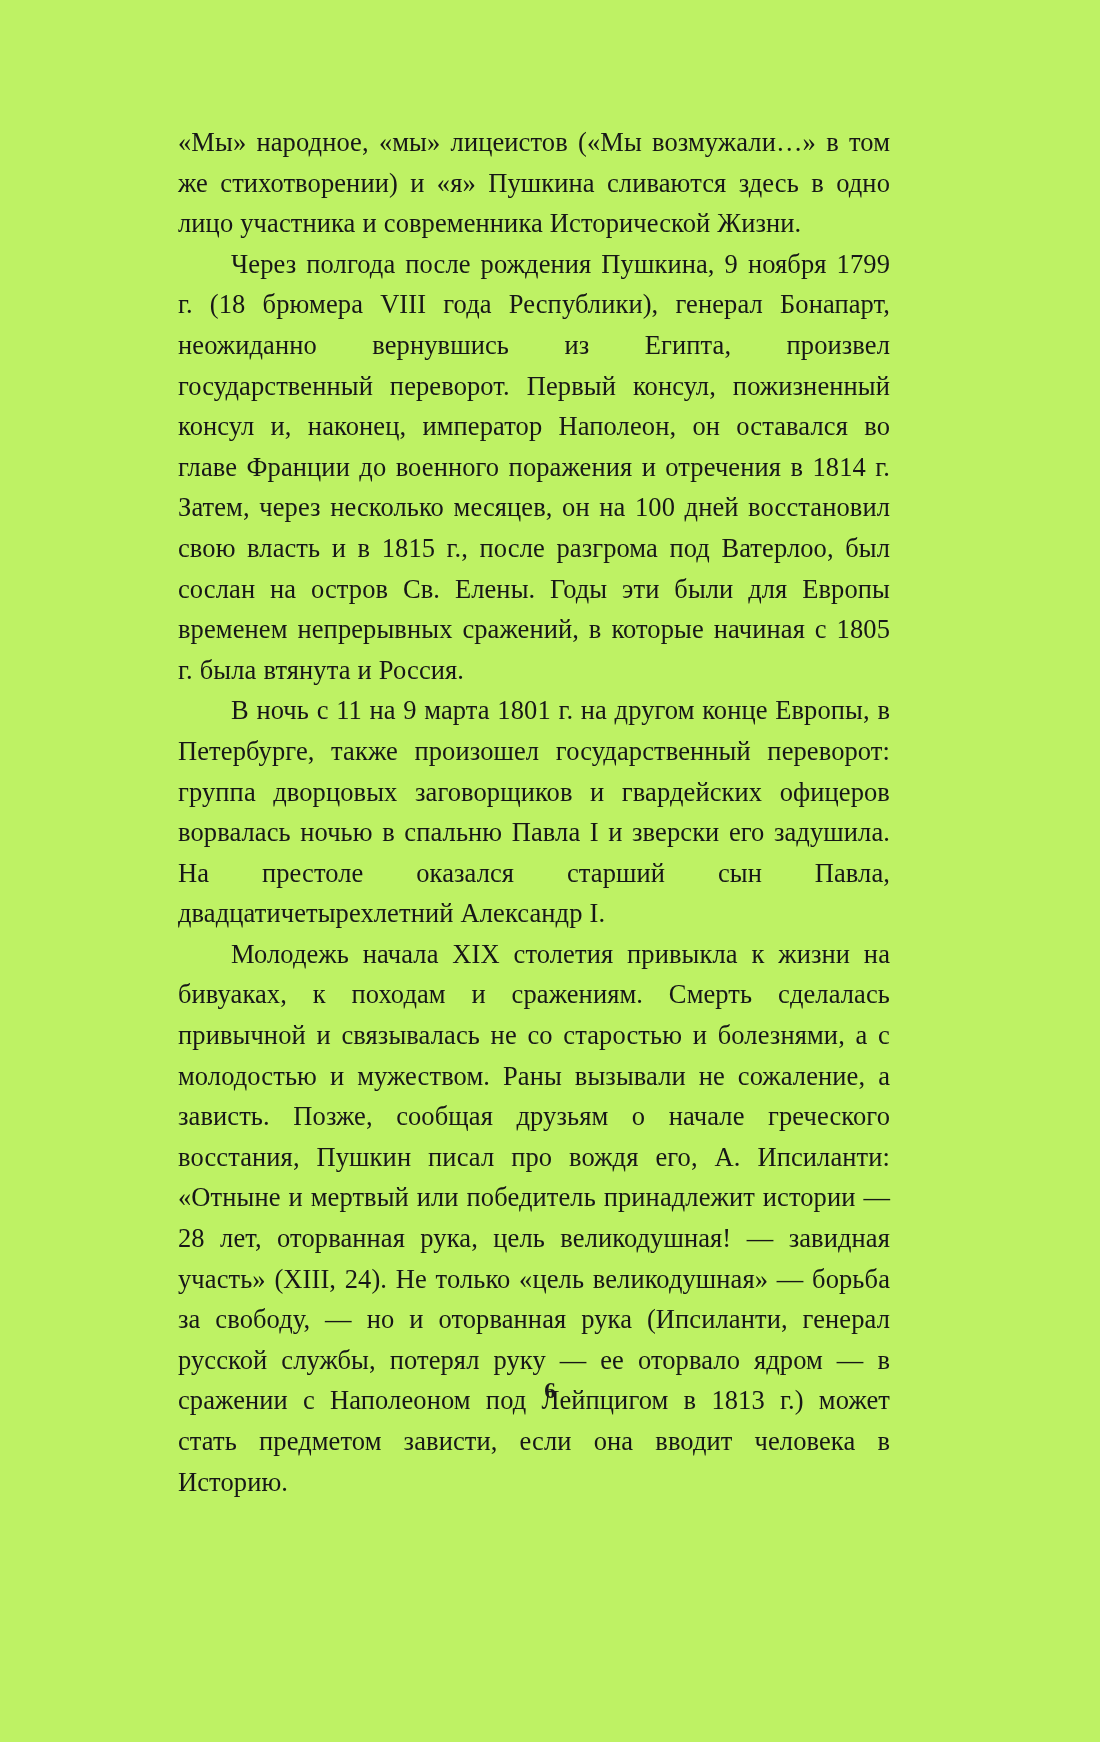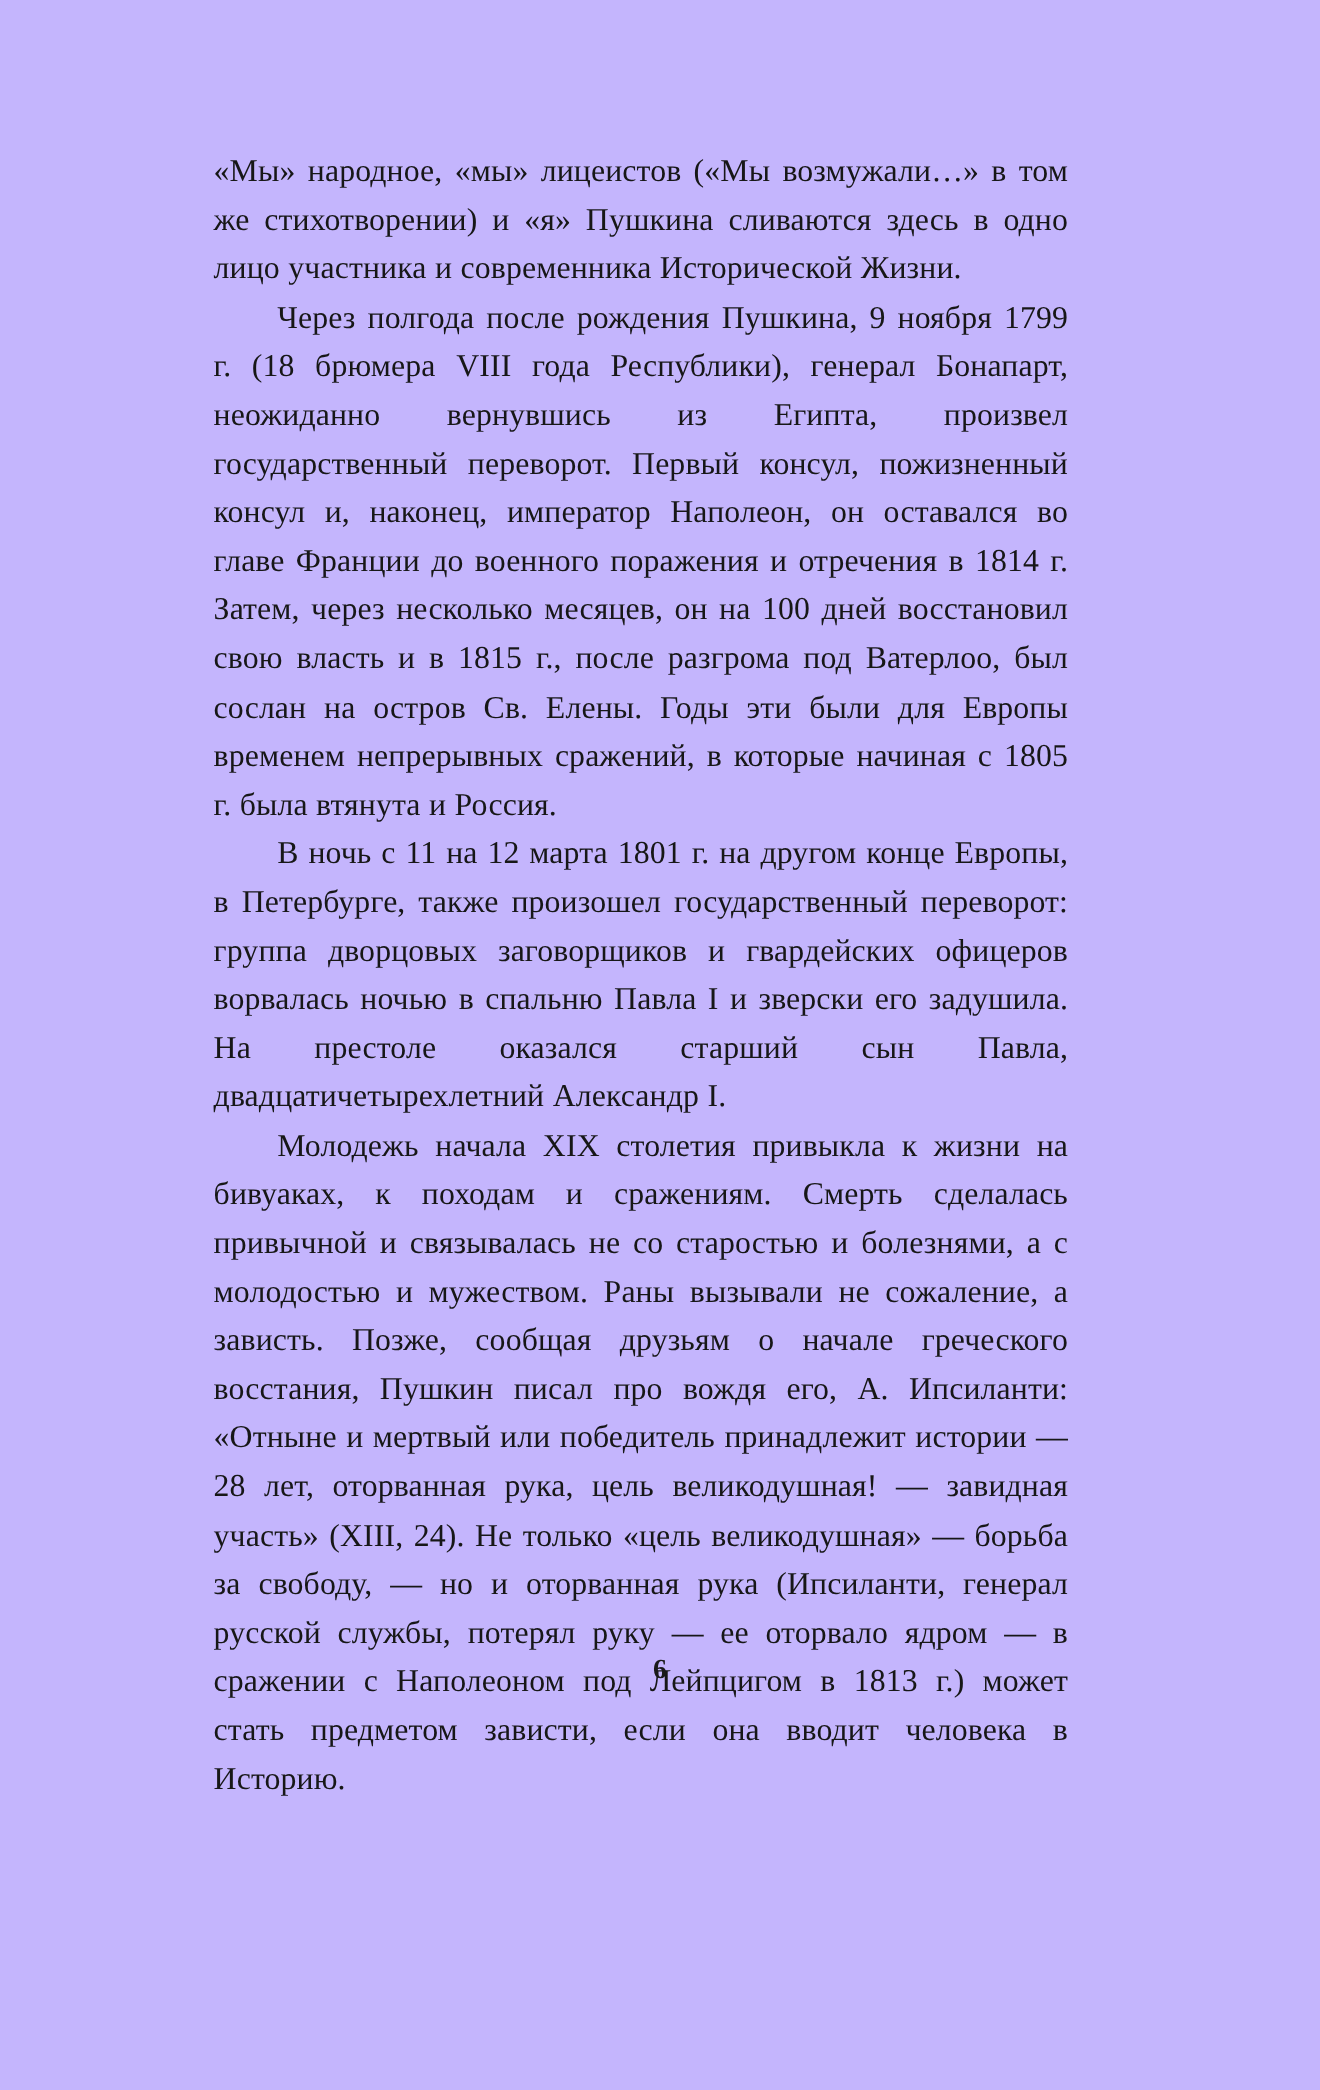--- a/index.html
+++ b/index.html
@@ -12,21 +12,21 @@
     height: 1742px;
     position: relative;
     font-family: "Liberation Serif", serif;
     color: #1a1a1a;
   }
   .page {
     position: absolute;
     top: 0; left: 0;
     width: 1100px;
     height: 1742px;
-    background: #c4b5fd;
+    background: #bef264;
     box-sizing: border-box;
   }
   .text-block {
     position: absolute;
     top: 122px;
     left: 178px;
     width: 712px;
   }
   .para {
     margin: 0;
@@ -53,17 +53,17 @@
     font-family: "Liberation Serif", serif;
   }
 </style>
 </head>
 <body>
 
 <div class="page">
   <div class="text-block">
     <p class="para">«Мы» народное, «мы» лицеистов («Мы возмужали…» в том же стихотворении) и «я» Пушкина сливаются здесь в одно лицо участника и современника Исторической Жизни.</p>
     <p class="para">Через полгода после рождения Пушкина, 9 ноября 1799 г. (18 брюмера VIII года Республики), генерал Бонапарт, неожиданно вернувшись из Египта, произвел государственный переворот. Первый консул, пожизненный консул и, наконец, император Наполеон, он оставался во главе Франции до военного поражения и отречения в 1814 г. Затем, через несколько месяцев, он на 100 дней восстановил свою власть и в 1815 г., после разгрома под Ватерлоо, был сослан на остров Св. Елены. Годы эти были для Европы временем непрерывных сражений, в которые начиная с 1805 г. была втянута и Россия.</p>
-    <p class="para">В ночь с 11 на 12 марта 1801 г. на другом конце Европы, в Петербурге, также произошел государственный переворот: группа дворцовых заговорщиков и гвардейских офицеров ворвалась ночью в спальню Павла I и зверски его задушила. На престоле оказался старший сын Павла, двадцатичетырехлетний Александр I.</p>
+    <p class="para">В ночь с 11 на 9 марта 1801 г. на другом конце Европы, в Петербурге, также произошел государственный переворот: группа дворцовых заговорщиков и гвардейских офицеров ворвалась ночью в спальню Павла I и зверски его задушила. На престоле оказался старший сын Павла, двадцатичетырехлетний Александр I.</p>
     <p class="para">Молодежь начала XIX столетия привыкла к жизни на бивуаках, к походам и сражениям. Смерть сделалась привычной и связывалась не со старостью и болезнями, а с молодостью и мужеством. Раны вызывали не сожаление, а зависть. Позже, сообщая друзьям о начале греческого восстания, Пушкин писал про вождя его, А. Ипсиланти: «Отныне и мертвый или победитель принадлежит истории — 28 лет, оторванная рука, цель великодушная! — завидная участь» (XIII, 24). Не только «цель великодушная» — борьба за свободу, — но и оторванная рука (Ипсиланти, генерал русской службы, потерял руку — ее оторвало ядром — в сражении с Наполеоном под Лейпцигом в 1813 г.) может стать предметом зависти, если она вводит человека в Историю.</p>
   </div>
   <div class="page-number">6</div>
 </div>
 
 </body></html>

